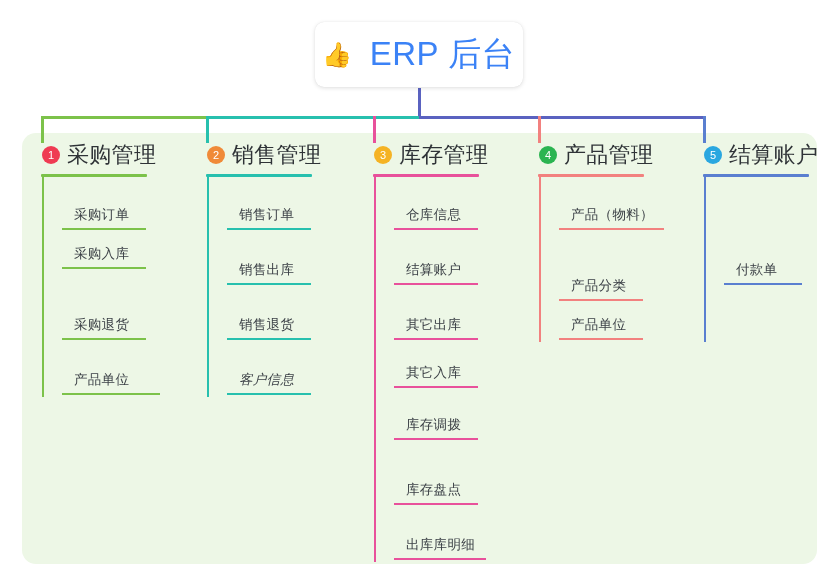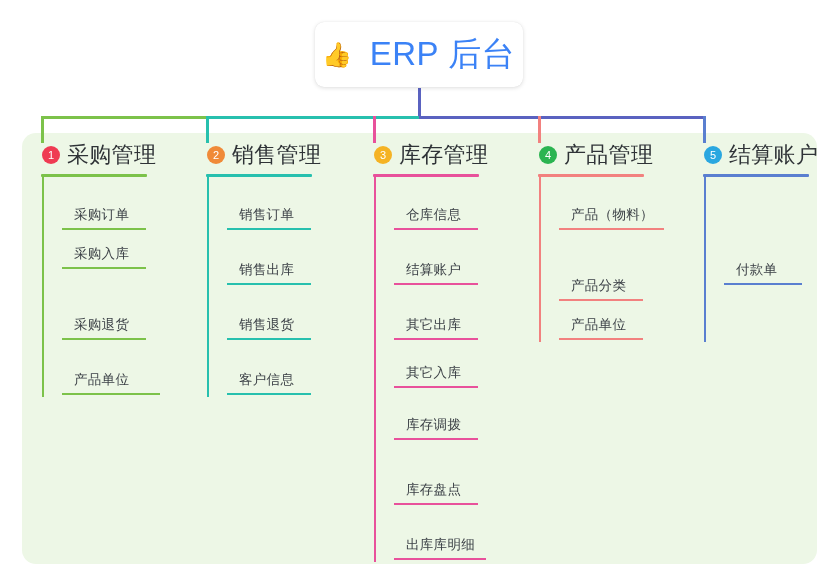--- a/index.html
+++ b/index.html
@@ -192,21 +192,21 @@
           <div class="leaf-rule" style="width: 84px; background: rgb(39, 192, 174);"></div>
         </div>
         <div class="leaf" style="top: 116px; height: 26px; width: 84px;">
           <span class="leaf-label">销售出库</span>
           <div class="leaf-rule" style="width: 84px; background: rgb(39, 192, 174);"></div>
         </div>
         <div class="leaf" style="top: 171px; height: 26px; width: 84px;">
           <span class="leaf-label">销售退货</span>
           <div class="leaf-rule" style="width: 84px; background: rgb(39, 192, 174);"></div>
         </div>
-        <div class="leaf" style="top: 226px; height: 26px; width: 84px;">
+        <div class="leaf" style="top: 226px; height: 26px; width: 84px; font-style: italic;">
           <span class="leaf-label">客户信息</span>
           <div class="leaf-rule" style="width: 84px; background: rgb(39, 192, 174);"></div>
         </div>
       </div>
       <div class="col" style="left: 372px;">
         <div class="cat-head">
           <span class="badge" style="background: rgb(245, 179, 36);">3</span>
           <span class="cat-label">库存管理</span>
         </div>
         <div class="cat-rule" style="width: 106px; background: rgb(232, 81, 155);"></div>

